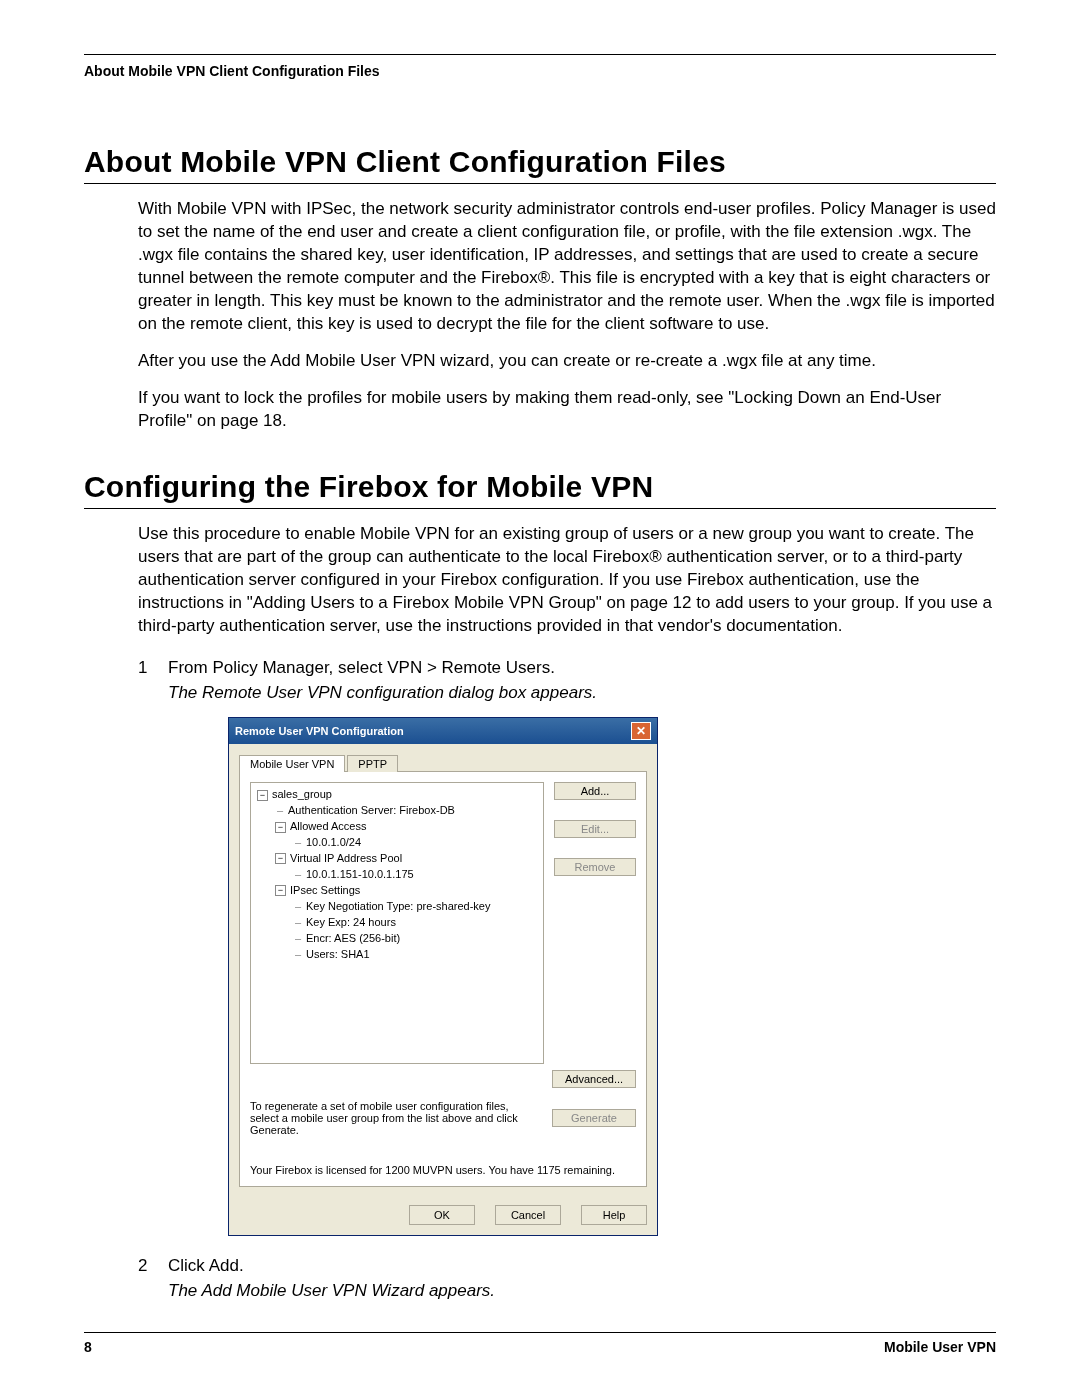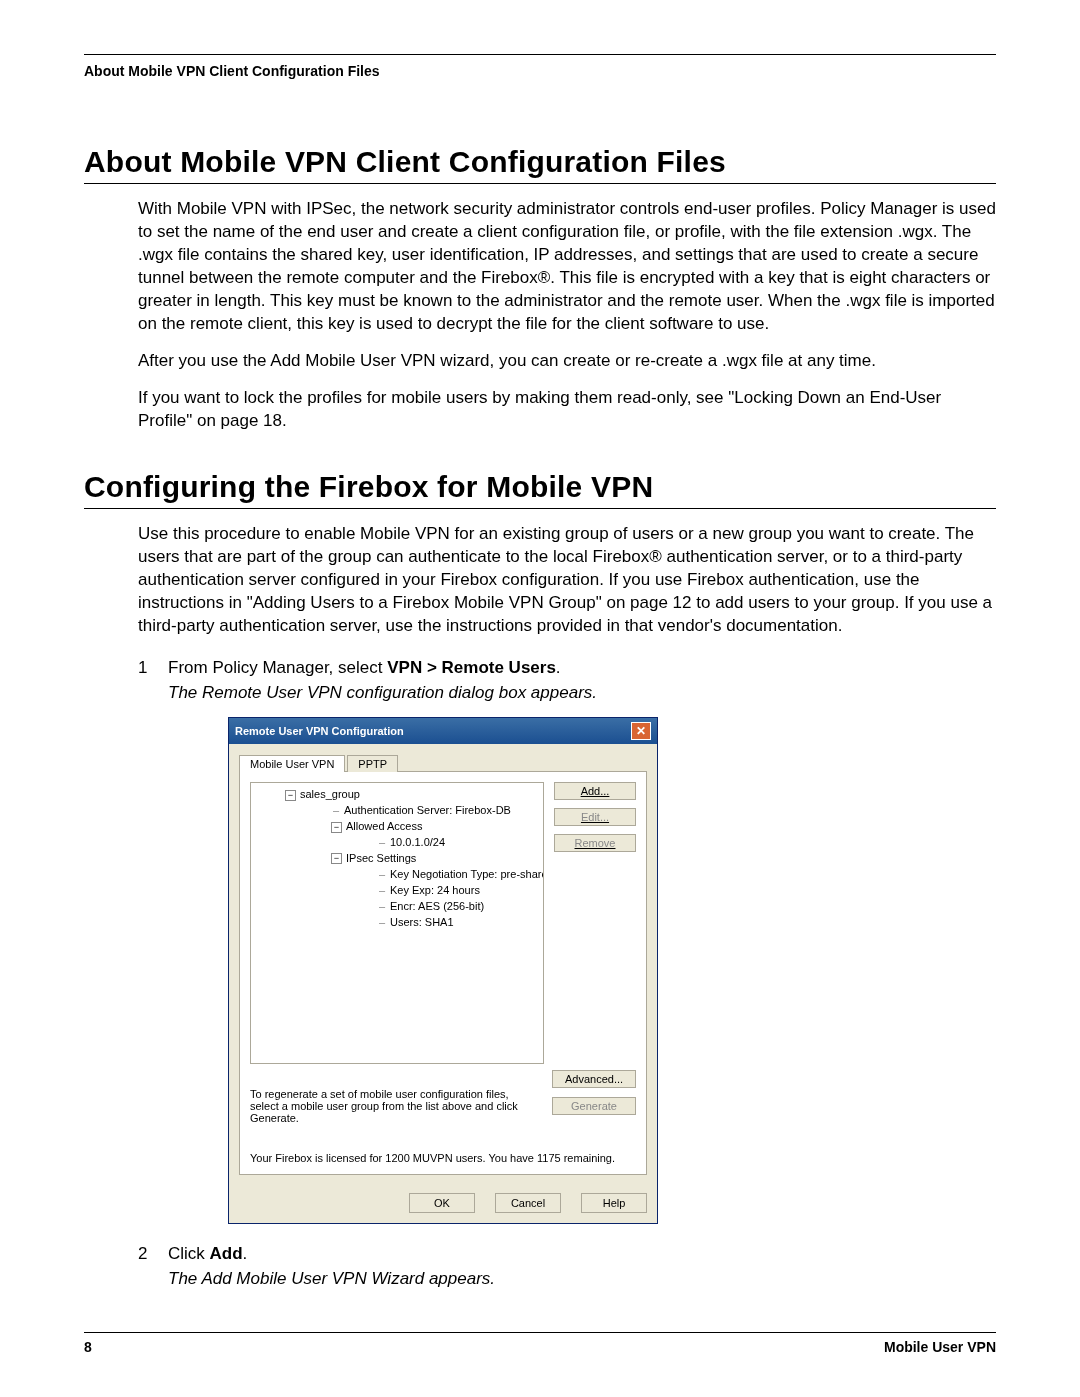--- a/index.html
+++ b/index.html
@@ -57,21 +57,21 @@
   ol.steps > li .num {
     position: absolute;
     left: 0;
     top: 0;
   }
   .step-italic {
     font-style: italic;
     display: block;
     margin-top: 5px;
   }
-  strong { font-weight: 700; }
+  strong { font-weight: 400; }
 
   
   .dialog-wrap {
     margin: 14px 0 0 60px;
   }
   .dialog {
     width: 428px;
     font-family: Tahoma, "Segoe UI", sans-serif;
     font-size: 11px;
     color: #000;
@@ -143,21 +143,20 @@
   }
   .tree ul {
     list-style: none;
     margin: 0;
     padding-left: 18px;
   }
   .tree > ul { padding-left: 2px; }
   .tree li {
     line-height: 1.45;
     white-space: nowrap;
-    margin-left: 28px;
   }
   .tbox {
     display: inline-block;
     width: 9px; height: 9px;
     border: 1px solid #888;
     margin-right: 4px;
     font-size: 9px;
     line-height: 8px;
     text-align: center;
     vertical-align: middle;
@@ -166,40 +165,40 @@
     display: inline-block;
     width: 10px;
     text-align: center;
     color: #888;
     margin-right: 3px;
   }
   .btncol {
     width: 82px;
     display: flex;
     flex-direction: column;
-    gap: 8px;
-    text-decoration: underline;
+    gap: 20px;
   }
   .winbtn {
     border: 1px solid #aca899;
     background: #ece9d8;
     padding: 2px 0;
     text-align: center;
     font-size: 11px;
   }
   .winbtn.disabled { color: #888; }
   .advrow {
     display: flex;
     justify-content: flex-end;
     margin-top: 6px;
   }
   .genrow {
     display: flex;
     align-items: center;
     gap: 19px;
+    margin-top: 12px;
   }
   .genrow .txt {
     flex: 1;
     font-size: 11px;
   }
   .licrow {
     margin-top: 28px;
     font-size: 11px;
   }
   .btnrow {
@@ -269,20 +268,25 @@
               <div class="panel-row">
                 <div class="tree">
                   <ul>
                     <li>
                       <span class="tbox">−</span><span>sales_group</span>
                       <ul>
                         <li><span class="tdash">–</span><span>Authentication Server: Firebox-DB</span></li>
                         <li><span class="tbox">−</span><span>Allowed Access</span>
                           <ul>
                             <li><span class="tdash">–</span><span>10.0.1.0/24</span></li>
+                          </ul>
+                        </li>
+                        <li><span class="tbox">−</span><span>Virtual IP Address Pool</span>
+                          <ul>
+                            <li><span class="tdash">–</span><span>10.0.1.151-10.0.1.175</span></li>
                           </ul>
                         </li>
                         <li><span class="tbox">−</span><span>IPsec Settings</span>
                           <ul>
                             <li><span class="tdash">–</span><span>Key Negotiation Type: pre-shared-key</span></li>
                             <li><span class="tdash">–</span><span>Key Exp: 24 hours</span></li>
                             <li><span class="tdash">–</span><span>Encr: AES (256-bit)</span></li>
                             <li><span class="tdash">–</span><span>Users: SHA1</span></li>
                           </ul>
                         </li>

